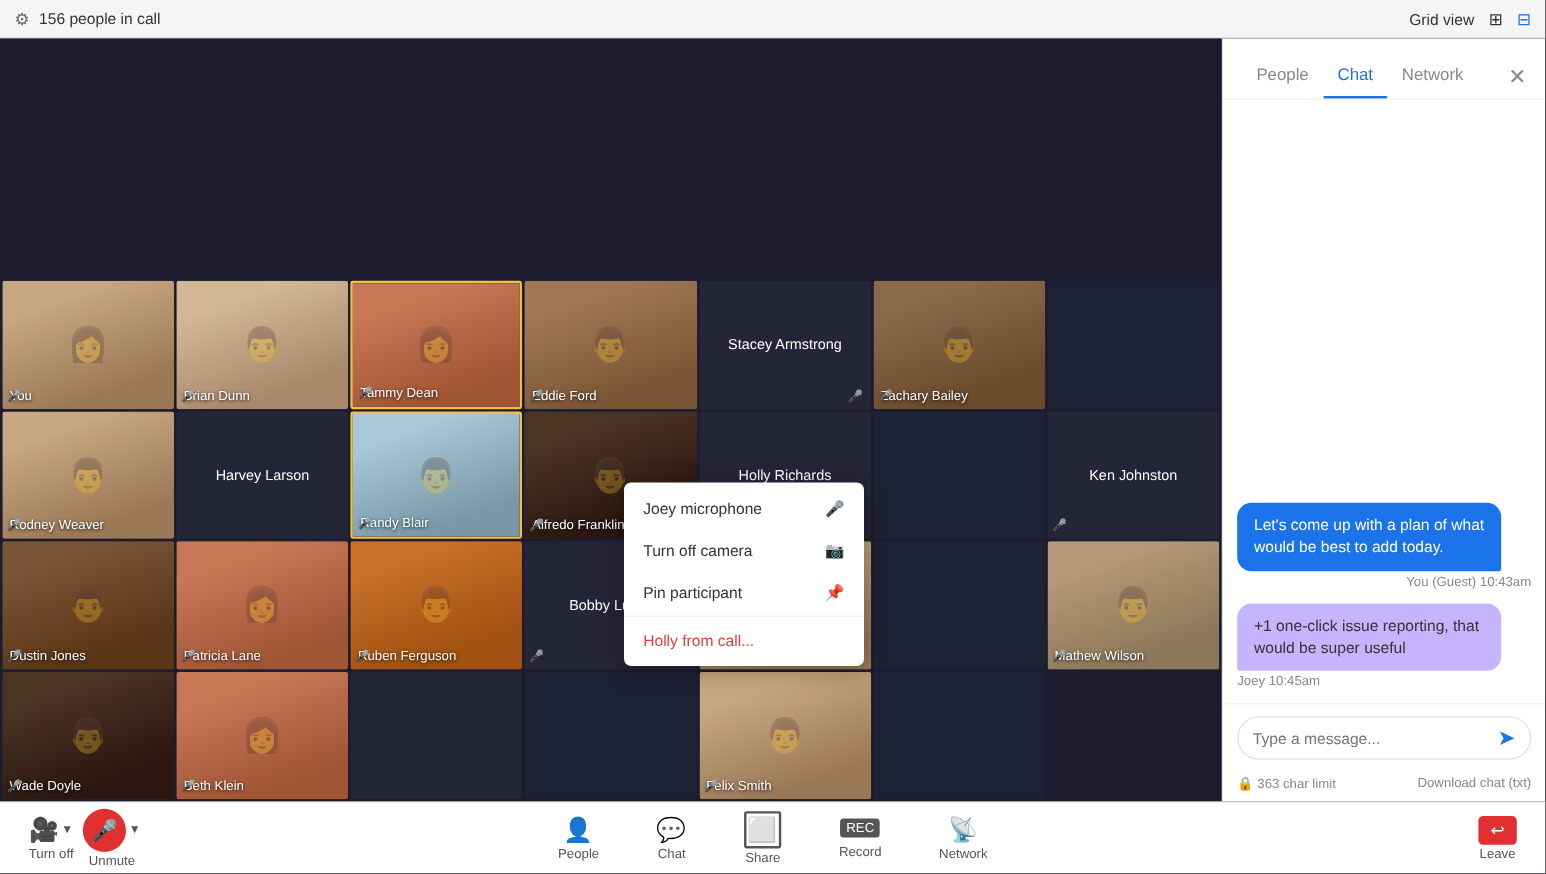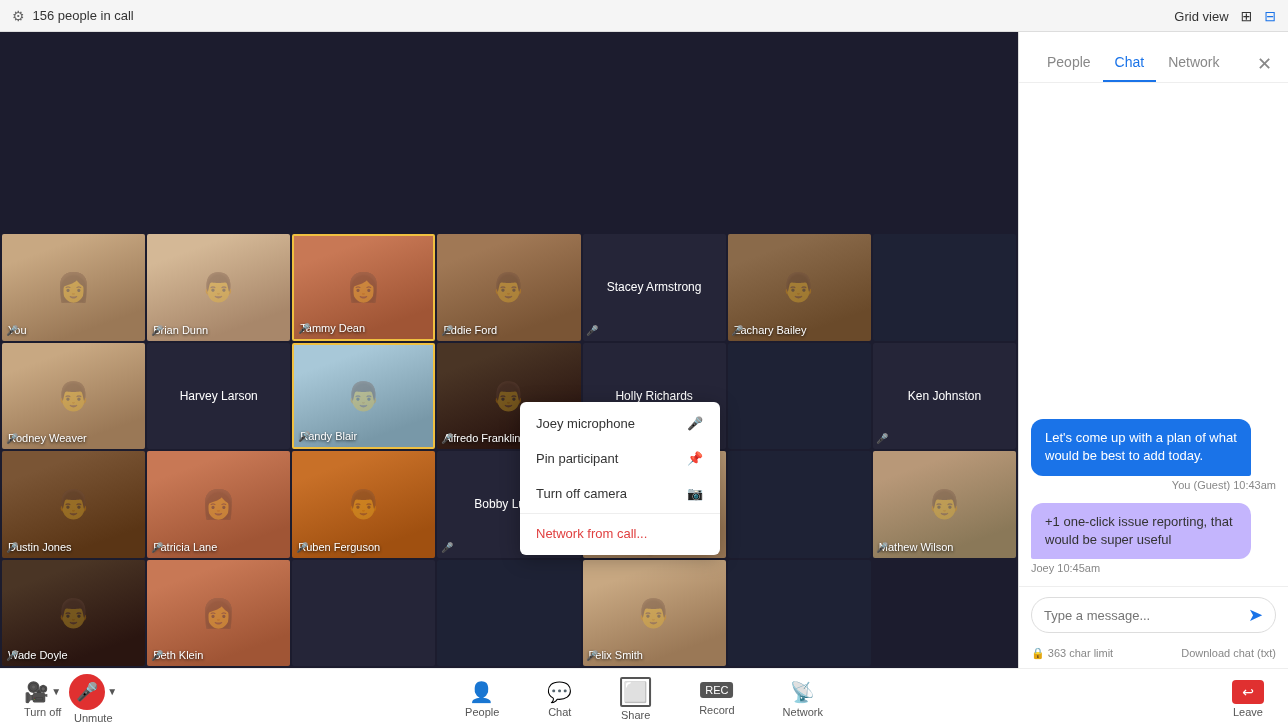--- a/index.html
+++ b/index.html
@@ -28,21 +28,21 @@
       padding: 2px;
       flex: 1;
       margin-top: 100px;
     }
     .video-cell {
       background: #2a2a3e; position: relative; overflow: hidden; border-radius: 2px;
     }
     .video-cell-dark { background: #1e2235; }
     .video-cell-name-only {
       display: flex; align-items: center; justify-content: center;
-      color: white; font-size: 13px; font-weight: 500; text-align: left; padding: 8px;
+      color: white; font-size: 13px; font-weight: 500; text-align: right; padding: 8px;
       background: #252538;
     }
     .highlighted { border: 2px solid #f0c040; }
 
     
     .context-menu {
       position: absolute; background: white; border-radius: 6px; box-shadow: 0 4px 20px rgba(0,0,0,0.3);
       z-index: 100; width: 200px; padding: 4px 0;
       top: 370px; left: 520px;
     }
@@ -367,30 +367,30 @@
       <div class="video-cell video-cell-dark"></div>
 
     </div>
 
     <div class="context-menu">
       <div class="context-menu-item">
         <span>Joey microphone</span>
         <span style="font-size:13px;">🎤</span>
       </div>
       <div class="context-menu-item">
+        <span>Turn off camera</span>
+        <span style="font-size:13px;">📷</span>
+      </div>
+      <div class="context-menu-item">
         <span>Pin participant</span>
         <span style="font-size:13px;">📌</span>
       </div>
-      <div class="context-menu-item">
-        <span>Turn off camera</span>
-        <span style="font-size:13px;">📷</span>
-      </div>
       <hr class="context-menu-divider">
       <div class="context-menu-item danger">
-        <span>Network from call...</span>
+        <span>Holly from call...</span>
       </div>
     </div>
 
   </div>
 
   <div class="right-panel">
     <div class="panel-header">
       <div class="panel-tabs">
         <button class="panel-tab">
           <span>People</span>

